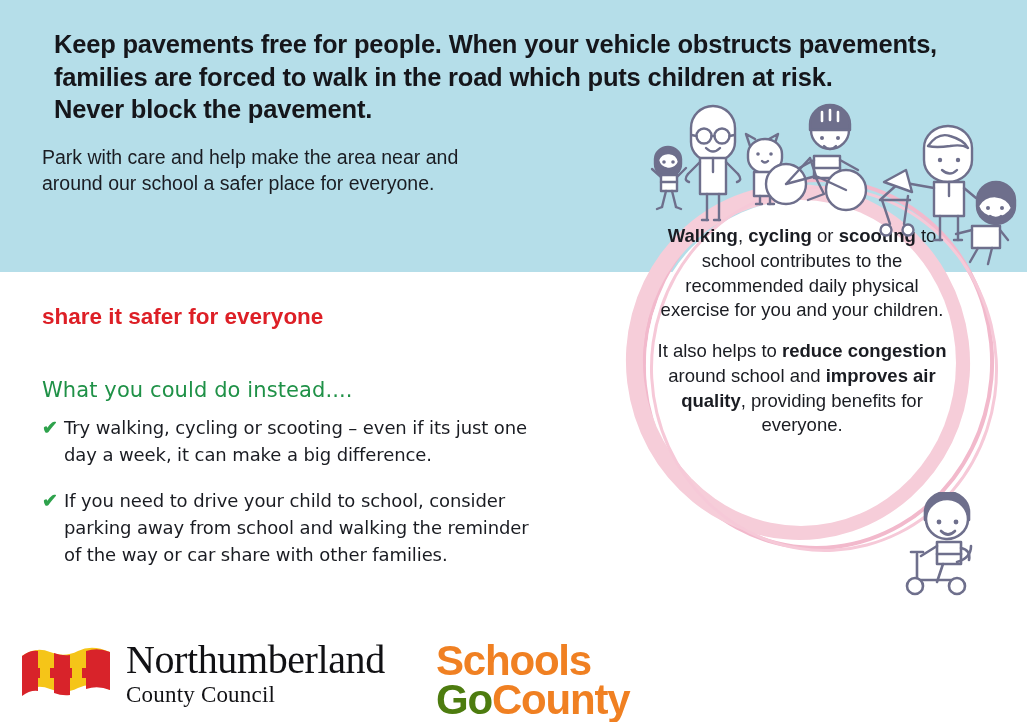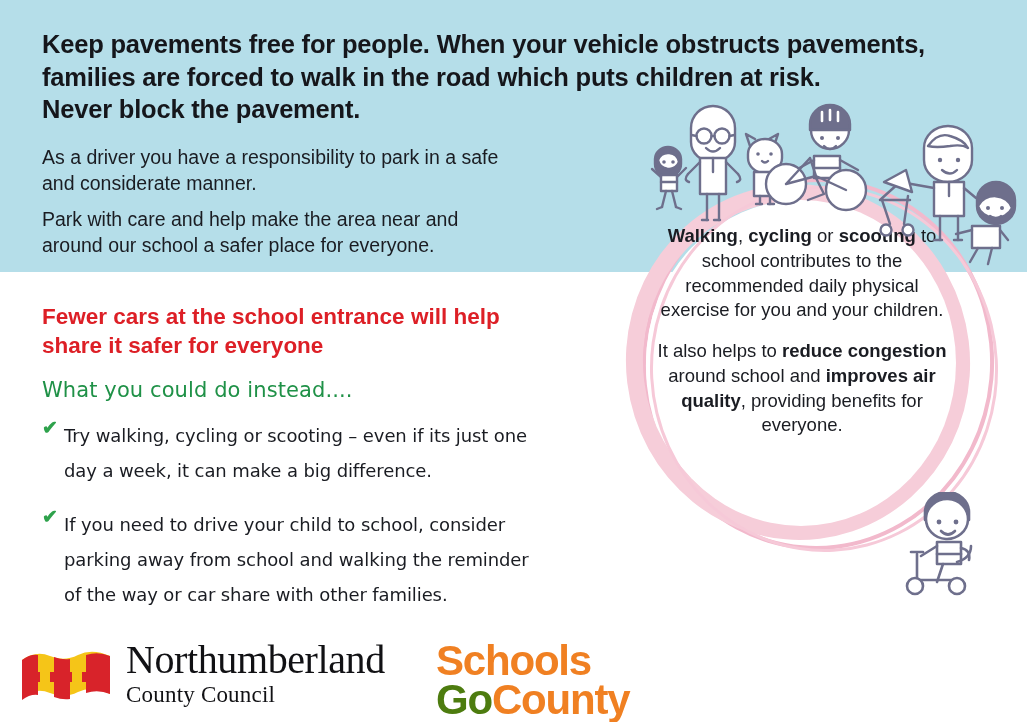--- a/index.html
+++ b/index.html
@@ -41,21 +41,21 @@
     position: absolute;
     left: 42px;
     top: 28px;
     width: 610px;
     font-size: 25.5px;
     font-weight: bold;
     line-height: 1.28;
     color: #15161b;
     letter-spacing: -0.2px;
   }
-  .headline .hl-line { display: block; white-space: nowrap; }
+  .headline .hl-line { display: block; white-space: nowrap; margin-left: 12px; }
 
   
   .intro {
     position: absolute;
     left: 42px;
     top: 144px;
     width: 600px;
     font-size: 19.5px;
     line-height: 1.35;
     color: #1a1c22;
@@ -108,21 +108,21 @@
     line-height: 1.45;
     font-weight: bold;
   }
   .bullet-text {
     font-family: "DejaVu Sans", sans-serif;
     font-size: 18px;
     line-height: 1.52;
     color: #1a1c22;
     letter-spacing: -0.1px;
   }
-  .bullet-text .ln { display: block; white-space: nowrap; margin-top: 8px; }
+  .bullet-text .ln { display: block; white-space: nowrap; }
 
   
   .circle-wrap {
     position: absolute;
     left: 620px;
     top: 176px;
     width: 382px;
     height: 400px;
   }
   .ring {
@@ -185,21 +185,21 @@
     height: 108px;
     pointer-events: none;
   }
 
   
   .logo-ncc {
     position: absolute;
     left: 20px;
     top: 640px;
     display: flex;
-    align-items: flex-end;
+    align-items: center;
   }
   .ncc-flag { margin-right: 14px; }
   .ncc-words { line-height: 1; }
   .ncc-name {
     font-family: "Liberation Serif", serif;
     font-size: 40px;
     color: #111114;
     letter-spacing: -0.4px;
     display: block;
   }
@@ -233,31 +233,26 @@
   <div class="white-band"></div>
 
   <div class="headline">
     <span class="hl-line">Keep pavements free for people. When your vehicle obstructs pavements,</span>
     <span class="hl-line">families are forced to walk in the road which puts children at risk.</span>
     <span class="hl-line">Never block the pavement.</span>
   </div>
 
   <div class="intro">
     <p>
-      <span class="ln">As a driver you have a responsibility to park in a safe</span>
-      <span class="ln">and considerate manner.</span>
-    </p>
-    <p>
       <span class="ln">Park with care and help make the area near and</span>
       <span class="ln">around our school a safer place for everyone.</span>
     </p>
   </div>
 
   <div class="red-heading">
-    <span class="ln">Fewer cars at the school entrance will help</span>
     <span class="ln">share it safer for everyone</span>
   </div>
 
   <div class="green-heading">What you could do instead....</div>
 
   <div class="bullets">
     <div class="bullet-row">
       <span class="tick">✔</span>
       <span class="bullet-text">
         <span class="ln">Try walking, cycling or scooting – even if its just one</span>

